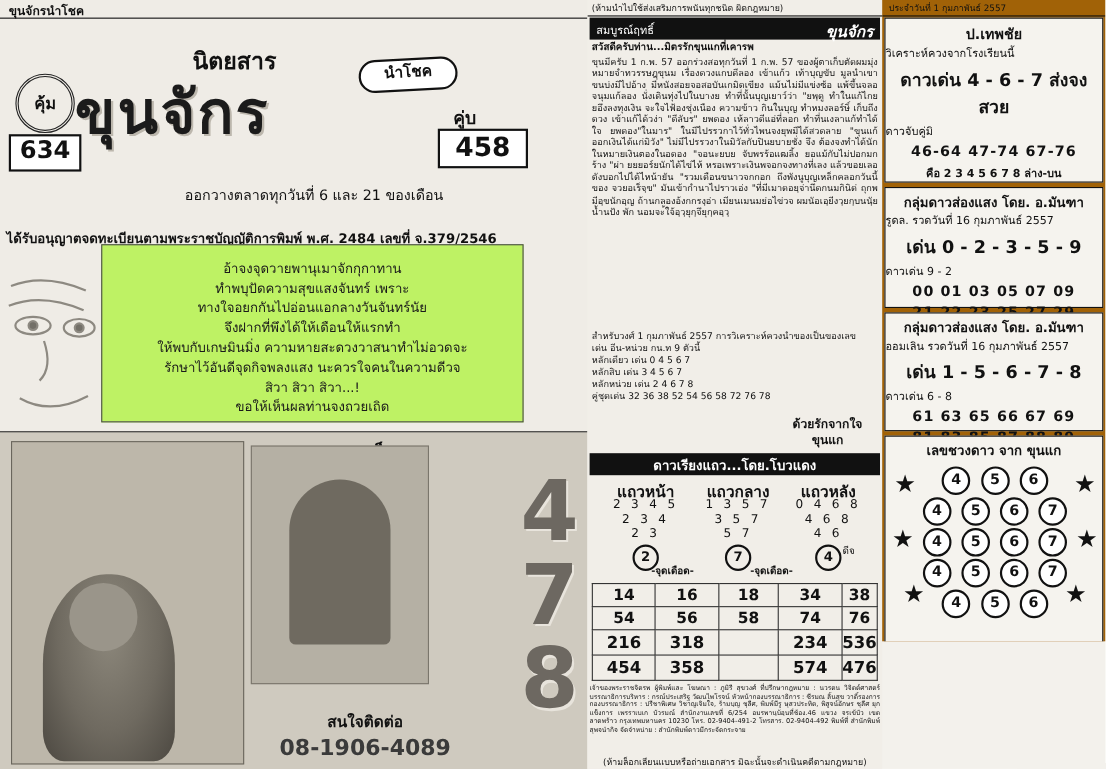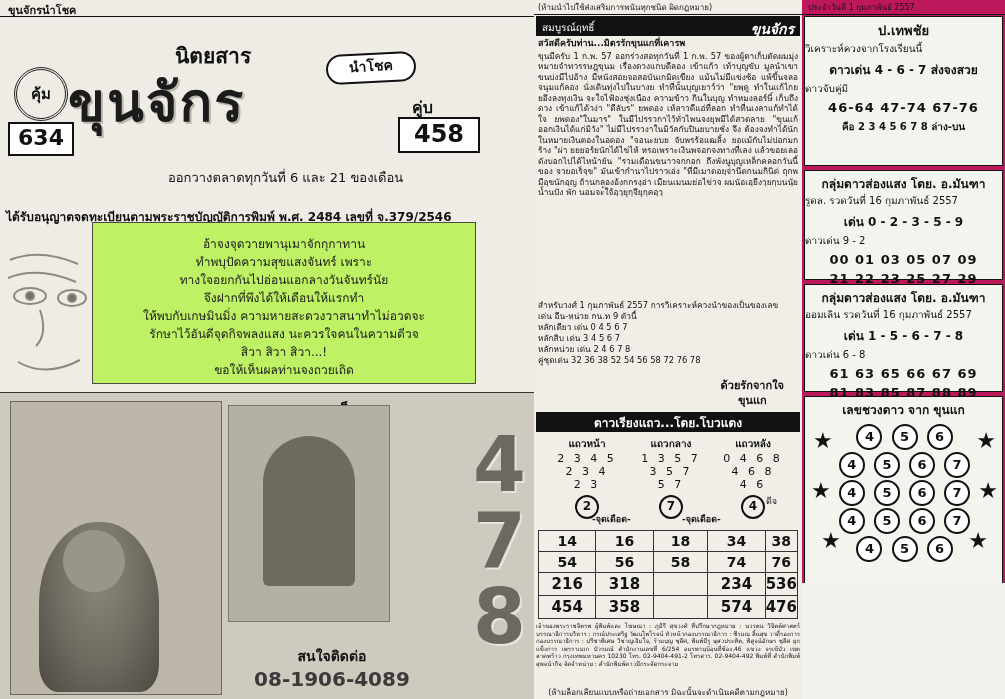--- a/index.html
+++ b/index.html
@@ -1,21 +1,21 @@
 <!DOCTYPE html>
 <html lang="th"><head>
 <meta charset="utf-8">
 <style>
   html,body{margin:0;padding:0;background:#ffffff;}
   body{width:1005px;height:699px;overflow:hidden;font-family:"DejaVu Sans","Liberation Sans",sans-serif;color:#111;}
   .page{position:relative;width:1005px;height:699px;background:#f3f1ec;}
   .panel{position:absolute;box-sizing:border-box;}
   .left{left:0;top:0;width:607px;height:699px;background:#efece6;border-right:2px solid #111;overflow:hidden;}
   .mid{left:534px;top:0;width:268px;height:699px;background:#f1eee8;overflow:hidden;}
-  .right{left:802px;top:0;width:203px;height:583px;background:#be185d;overflow:hidden;}
+  .right{left:802px;top:0;width:203px;height:583px;background:#a16207;overflow:hidden;}
   .bold{font-weight:bold;}
 
   
   .l-topbar{position:absolute;left:0;top:0;width:534px;height:16px;border-bottom:1px solid #111;}
   .l-topbar span{position:absolute;left:8px;top:1px;font-size:11px;font-weight:bold;}
   .masthead{position:absolute;left:0;top:17px;width:534px;height:190px;}
   .nitayasarn{position:absolute;left:175px;top:22px;font-size:21px;font-weight:bold;}
   .bigtitle{position:absolute;left:68px;top:42px;font-size:54px;font-weight:bold;letter-spacing:2px;
             color:#1b1b1b;text-shadow:2px 2px 0 #bcb7ad;}
   .logo-circ{position:absolute;left:14px;top:50px;width:48px;height:48px;border:3px double #222;border-radius:50%;
@@ -51,38 +51,38 @@
   .m-top span{position:absolute;left:4px;top:1px;font-size:8px;}
   .m-banner{position:absolute;left:2px;top:16px;width:264px;height:20px;background:#111;color:#fff;}
   .m-banner .bl{position:absolute;left:6px;top:4px;font-size:10px;color:#fff;}
   .m-banner .br{position:absolute;right:6px;top:2px;font-size:14px;font-weight:bold;font-style:italic;color:#fff;}
   .m-body{position:absolute;left:4px;top:38px;width:260px;font-size:8.3px;line-height:10.5px;text-align:justify;}
   .m-sec2{position:absolute;left:4px;top:300px;width:260px;font-size:8.3px;line-height:11px;}
   .m-sign{position:absolute;right:18px;top:378px;text-align:center;font-size:11px;font-weight:bold;line-height:15px;}
 
   .starbar{position:absolute;left:2px;top:412px;width:264px;height:20px;background:#111;color:#fff;text-align:center;}
   .starbar span{font-size:12px;font-weight:bold;color:#fff;line-height:20px;}
-  .colhead{position:absolute;top:436px;font-size:10px;font-weight:bold;text-align:center;width:86px;}
+  .colhead{position:absolute;top:436px;font-size:14px;font-weight:bold;text-align:center;width:86px;}
   .numgrid{position:absolute;top:452px;width:86px;text-align:center;}
   .numgrid .row{font-size:11px;line-height:13px;letter-spacing:3px;}
   .bigcirc{display:inline-block;width:20px;height:20px;line-height:19px;border:2px solid #111;border-radius:50%;font-size:12px;font-weight:bold;text-align:center;}
   .jutted{position:absolute;top:512px;font-size:9px;font-weight:bold;}
   .bottomtable{position:absolute;left:4px;top:530px;width:260px;border-collapse:collapse;}
   .bottomtable td{border:1px solid #333;text-align:center;font-size:14px;font-weight:bold;padding:2px 0;width:25%;}
   .bottomtable td.big{font-size:15px;}
   .m-foot{position:absolute;left:2px;top:622px;width:264px;font-size:6px;line-height:7.6px;text-align:justify;}
   .m-footline{position:absolute;left:2px;top:686px;width:264px;font-size:8px;text-align:center;}
 
   
   .r-top{position:absolute;left:0;top:0;width:203px;height:14px;border-bottom:1px solid #111;}
   .r-top span{position:absolute;left:6px;top:1px;font-size:8px;}
   .r-block{position:absolute;left:2px;width:199px;border:1px solid #111;box-sizing:border-box;background:#f5f3ee;}
   .r-title{text-align:center;font-size:13px;font-weight:bold;padding-top:3px;}
   .r-sub{text-align:left;font-size:10px;padding-bottom:2px;}
-  .r-line{text-align:center;font-size:12px;font-weight:bold;padding:2px 0;}
+  .r-line{text-align:center;font-size:16px;font-weight:bold;padding:2px 0;}
   .r-pairs{text-align:center;font-size:13px;font-weight:bold;letter-spacing:1px;padding:2px 0;}
   .starfield{position:absolute;left:2px;top:396px;width:199px;height:232px;border:1px solid #111;box-sizing:border-box;background:#f5f3ee;}
   .sfhead{text-align:center;font-size:12px;font-weight:bold;padding:3px 0 1px;}
   .pyr{position:relative;width:199px;height:150px;}
   .pyr .row{position:absolute;width:100%;text-align:center;}
   .ncirc{display:inline-block;width:22px;height:22px;line-height:21px;border:2px solid #111;border-radius:50%;
          font-size:13px;font-weight:bold;text-align:center;margin:0 2px;background:#fff;}
   .blackstar{position:absolute;font-size:22px;color:#111;line-height:22px;}
   .sfbottom{position:absolute;left:0;bottom:6px;width:199px;text-align:center;font-size:13px;font-weight:bold;letter-spacing:2px;}
   .r-foot{position:absolute;left:2px;top:632px;width:199px;font-size:6px;line-height:7.4px;}

